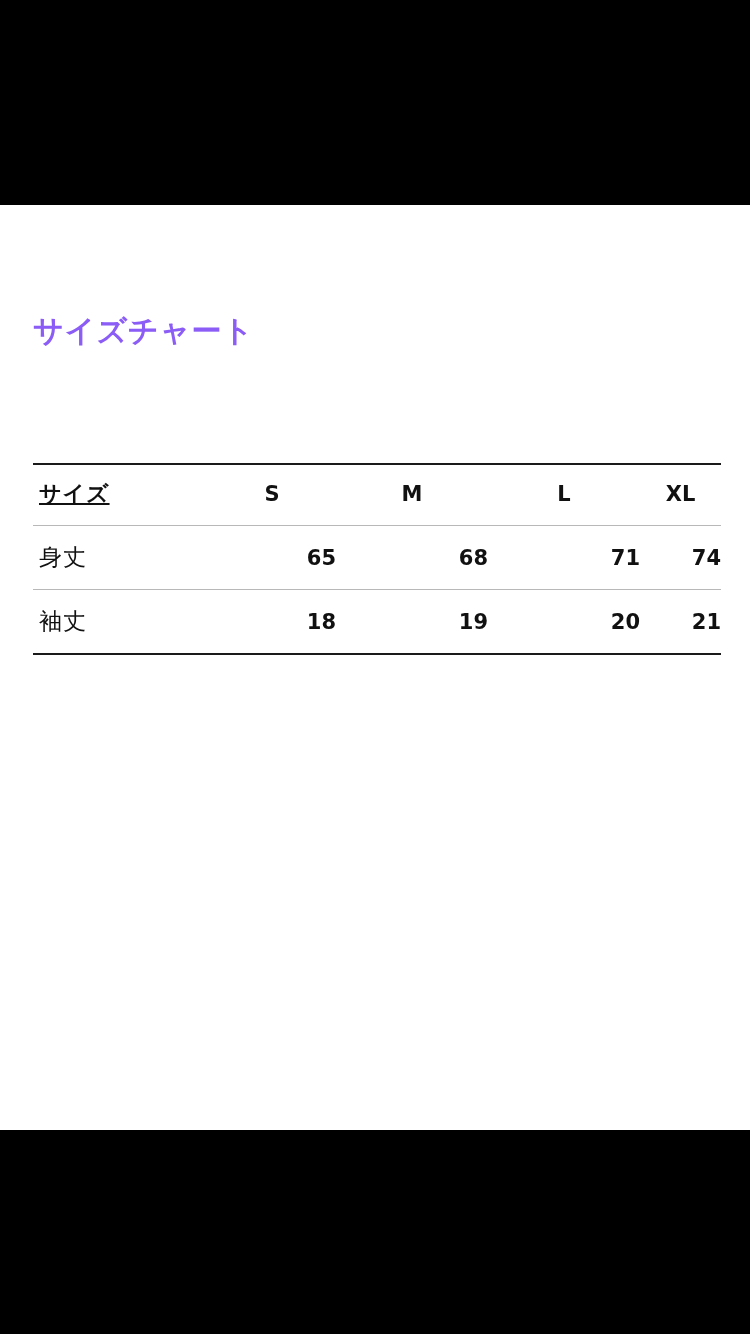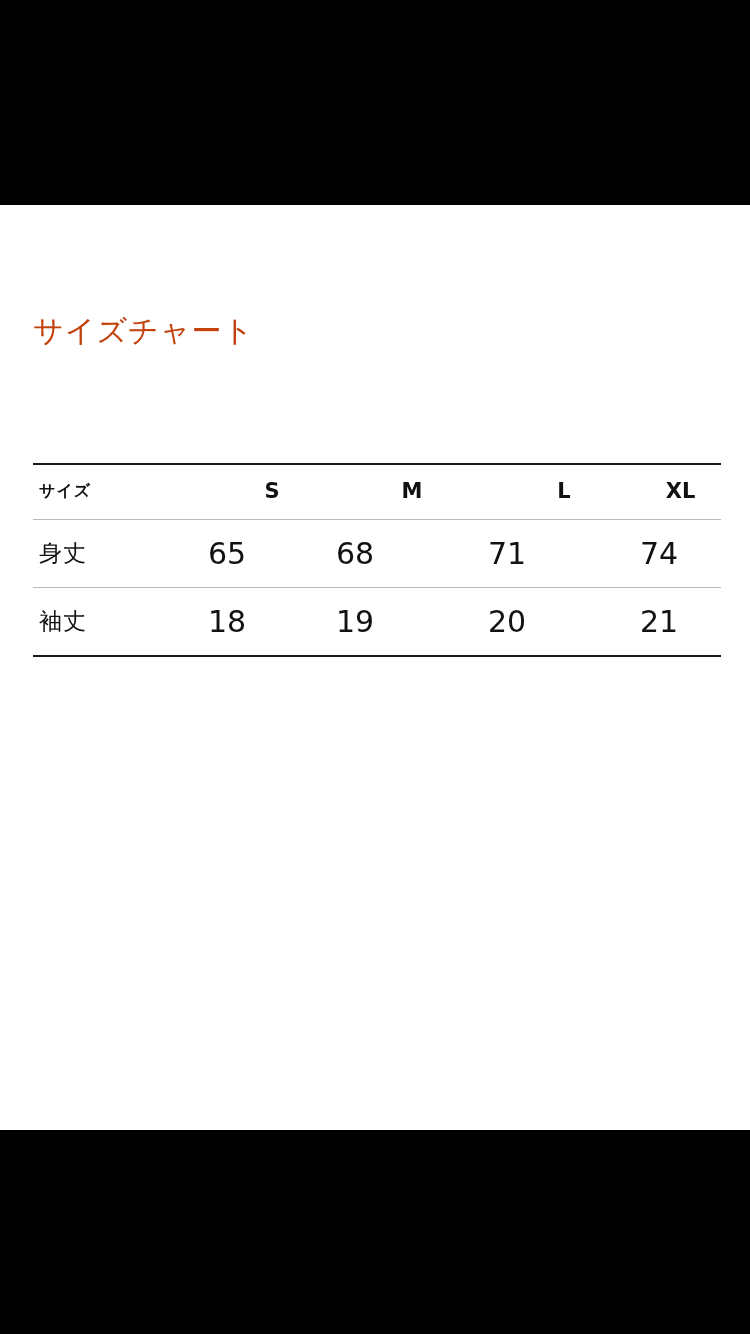--- a/index.html
+++ b/index.html
@@ -41,22 +41,22 @@
     top: 205px;
     width: 750px;
     height: 925px;
     background: #ffffff;
   }
   .title {
     position: absolute;
     left: 33px;
     top: 108px;
     font-size: 30px;
-    font-weight: normal;
-    color: #c2410c;
+    font-weight: bold;
+    color: #8b5cf6;
     letter-spacing: 1px;
     line-height: 1.2;
     white-space: nowrap;
   }
   .table-wrap {
     position: absolute;
     left: 33px;
     top: 258px;
     width: 688px;
   }
@@ -69,31 +69,32 @@
     font-size: 21px;
     font-weight: bold;
     color: #111111;
     padding: 14px 0 16px 0;
     text-align: center;
     border-top: 2px solid #1a1a1a;
     border-bottom: 1px solid #b8b8b8;
   }
   table.size-chart thead th.rowhead {
     text-align: left;
-    font-size: 16px;
+    font-size: 22px;
     letter-spacing: 1px;
     padding-left: 6px;
+    text-decoration: underline;
   }
   table.size-chart tbody td {
-    font-size: 30px;
+    font-size: 21px;
     color: #111111;
-    text-align: left;
+    text-align: right;
     padding: 16px 0 16px 0;
     border-bottom: 1px solid #b8b8b8;
-    font-weight: 400;
+    font-weight: 700;
   }
   table.size-chart tbody td.rowhead {
     text-align: left;
     font-size: 23px;
     font-weight: normal;
     letter-spacing: 1px;
     padding-left: 6px;
   }
   table.size-chart tbody tr:last-child td {
     border-bottom: 2px solid #1a1a1a;

